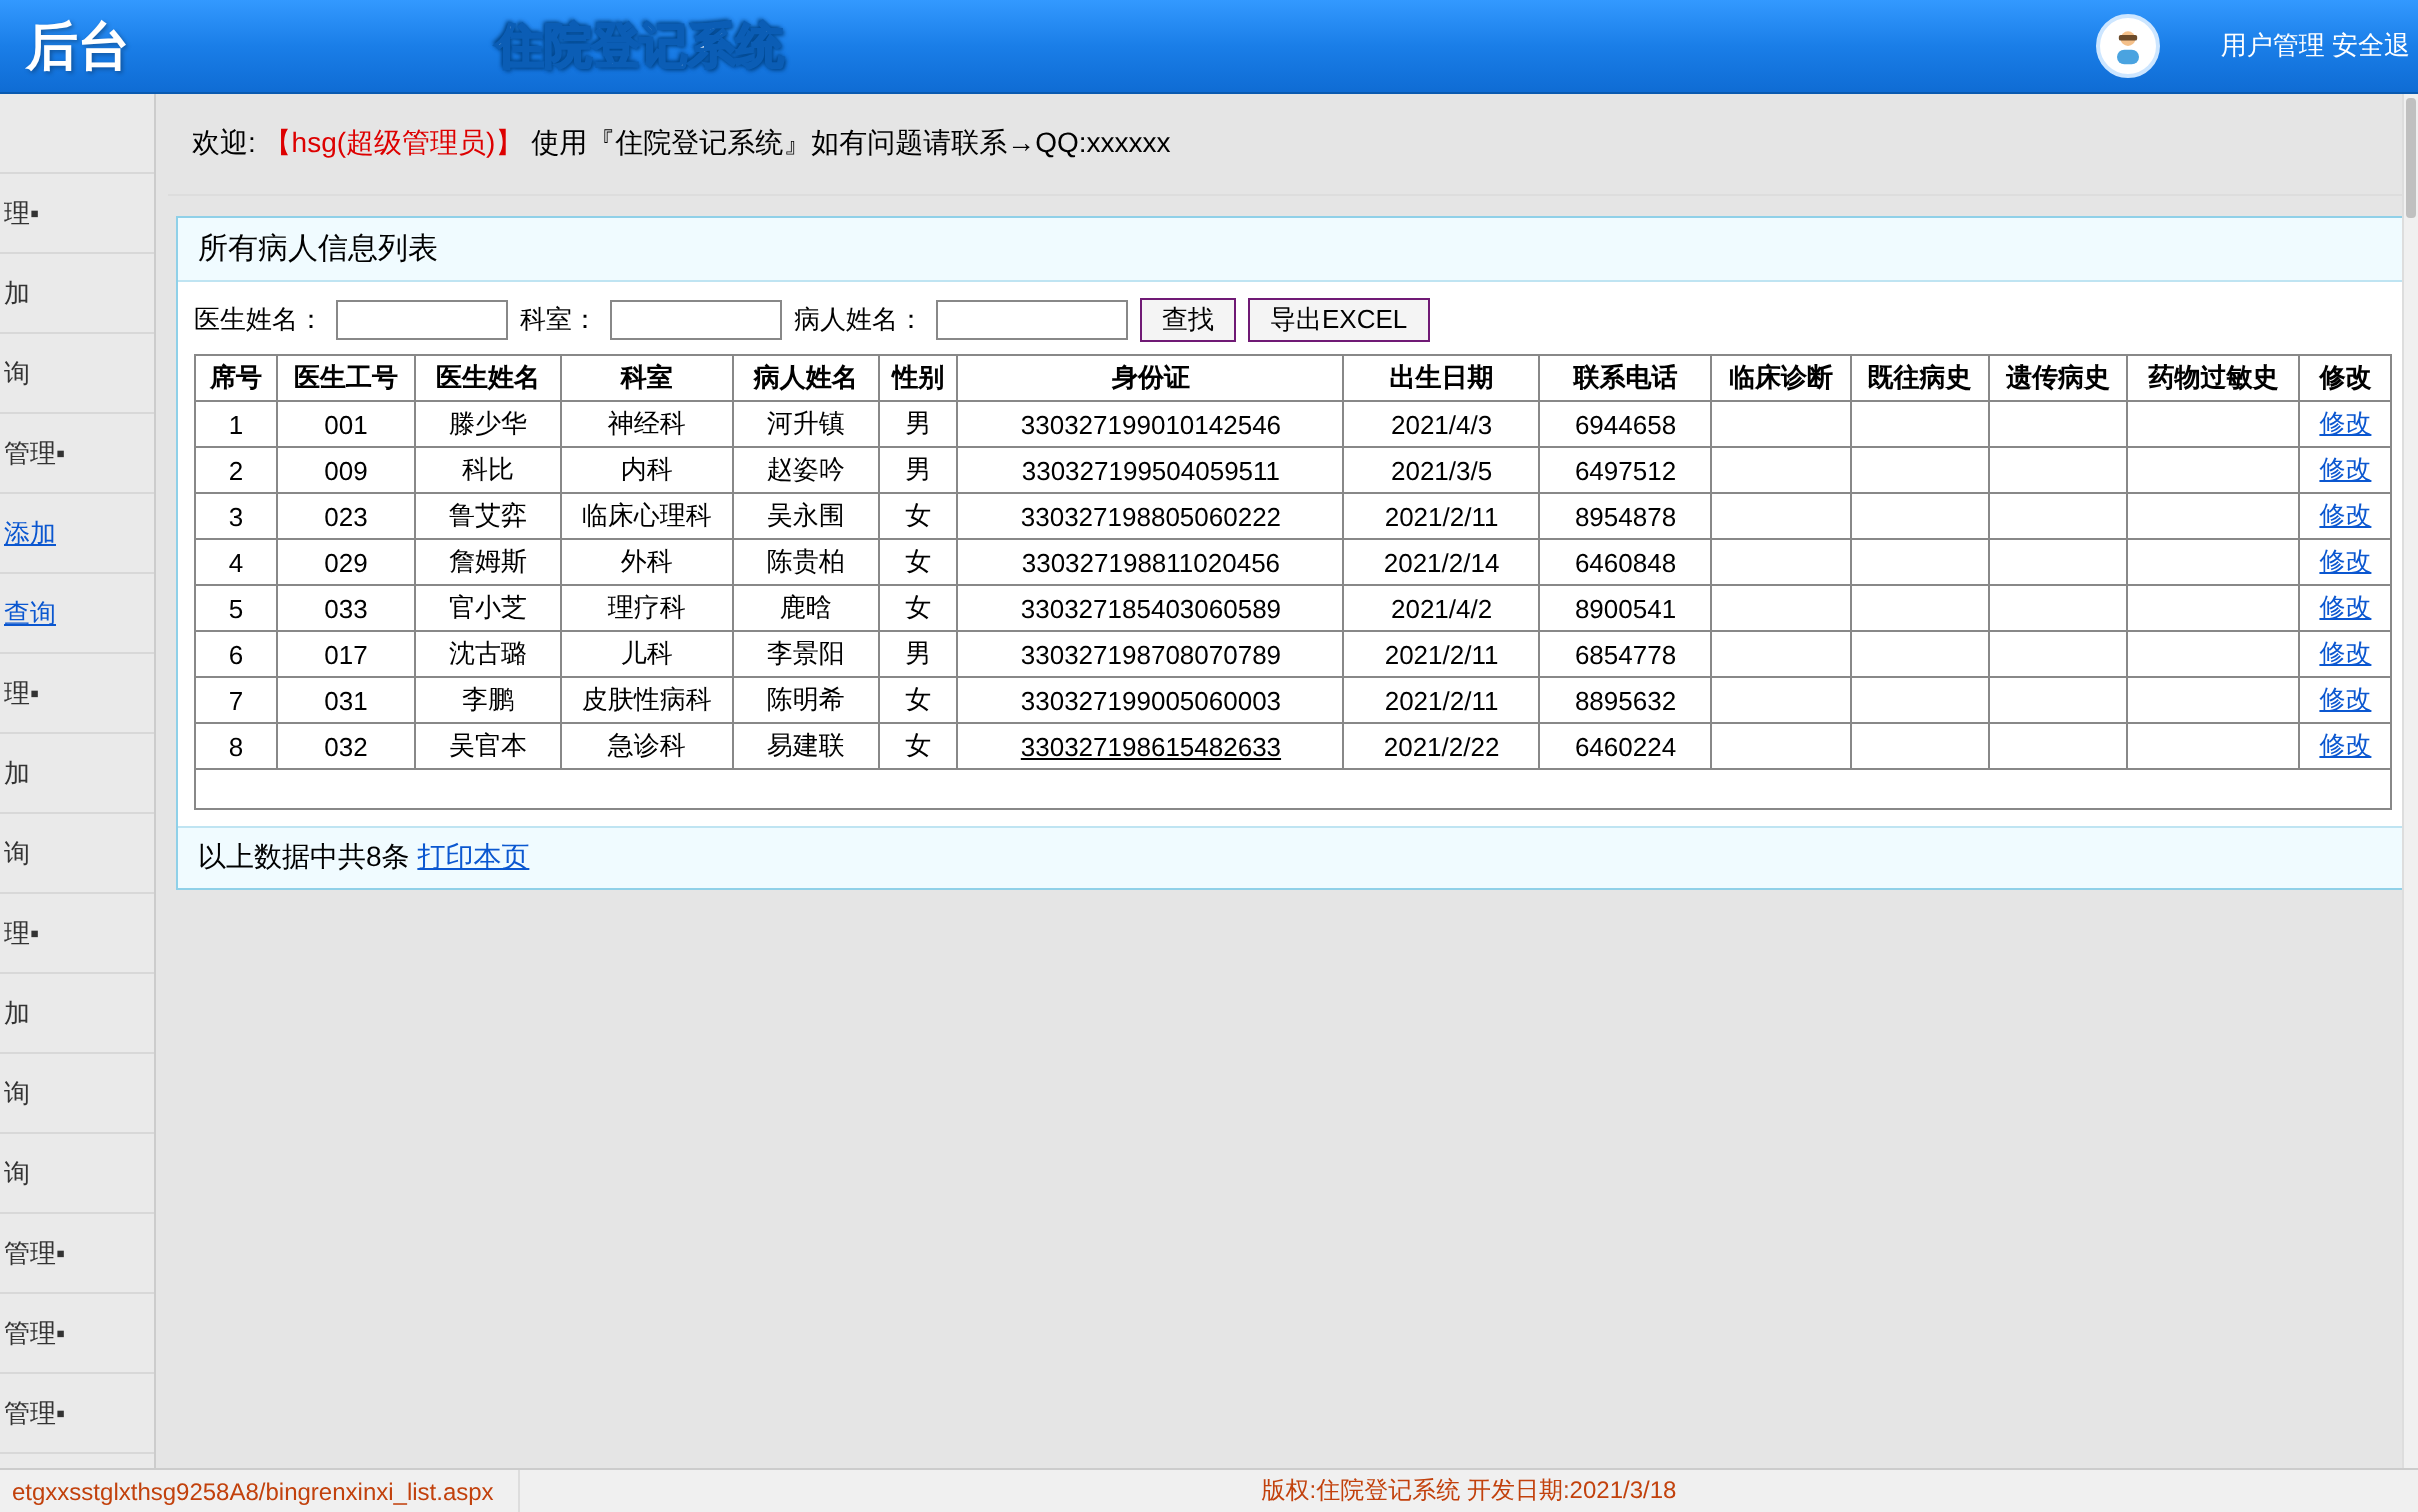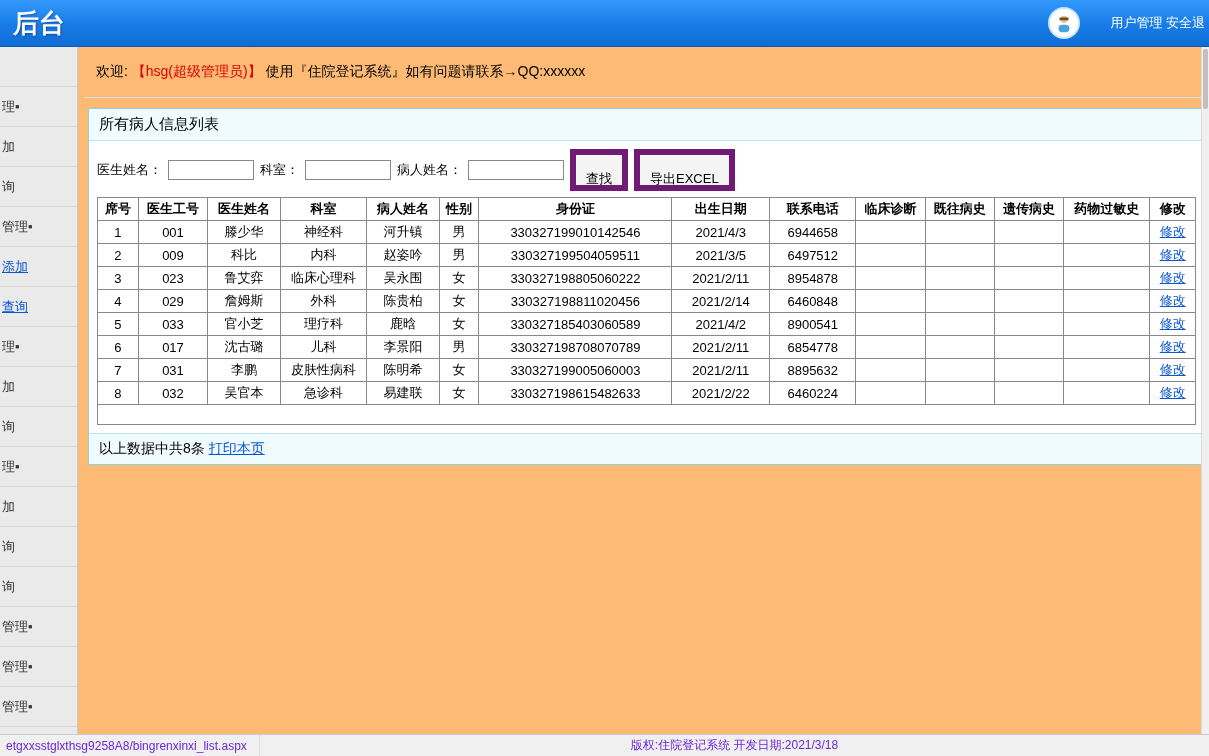--- a/index.html
+++ b/index.html
@@ -42,21 +42,21 @@
 }
 .side-item {
   height: 40px; display: flex; align-items: center;
   padding-left: 2px; font-size: 13px; color: #333;
   border-bottom: 1px solid #d8d8d8;
   cursor: pointer;
   white-space: nowrap; overflow: hidden;
 }
 .side-item.link { color: #0b57d0; text-decoration: underline; }
 
-.main { flex: 1; overflow: auto; background: #fdba74; position: relative; }
+.main { flex: 1; overflow: auto; background: #e5e5e5; position: relative; }
 .main-inner { padding: 6px 0 0 6px; }
 .welcome { padding: 10px 12px; font-size: 14px; }
 .welcome .red { color: #d00; }
 .divider { height: 1px; background: #ddd; margin: 6px 0 10px 0; }
 
 .panel {
   border: 1px solid #8fd0e8; margin: 0 4px 8px 4px;
 }
 .panel-head {
   background: #f0fbff; padding: 6px 10px; font-size: 15px;
@@ -65,55 +65,56 @@
 .panel-body { padding: 8px 8px; background: #fff; }
 .filter-row { display: flex; align-items: center; gap: 6px; margin-bottom: 6px; flex-wrap: wrap; }
 .filter-row label { font-size: 13px; }
 .filter-row input[type=text] {
   height: 20px; border: 1px solid #888; padding: 0 2px; font-size: 13px;
   width: 86px;
 }
 .filter-row input.w2 { width: 86px; }
 .filter-row input.w3 { width: 96px; }
 .btn {
-  height: 22px; padding: 15px 10px; font-size: 13px;
-  background: #f4f4f4; border: 6px solid #701a75; cursor: pointer;
+  height: 22px; padding: 0 10px; font-size: 13px;
+  background: #f4f4f4; border: 1px solid #701a75; cursor: pointer;
 }
 
 table.data {
   border-collapse: collapse; width: 100%; font-size: 13px;
 }
 table.data th, table.data td {
   border: 1px solid #888; padding: 2px 4px; text-align: center;
   white-space: nowrap; height: 20px;
 }
 table.data th { background: #fff; font-weight: bold; }
 table.data td.linkcell a { color: #0b57d0; text-decoration: underline; cursor: pointer; }
 
 .panel-foot {
   border-top: 1px solid #bfe4f2; background: #f0fbff;
   padding: 6px 10px; font-size: 14px;
 }
 .panel-foot a { color: #0b57d0; text-decoration: underline; }
 
 .statusbar {
   height: 22px; background: #f0f0f0; border-top: 1px solid #ccc;
-  display: flex; align-items: center; font-size: 12px; color: #6d28d9;
+  display: flex; align-items: center; font-size: 12px; color: #c2410c;
 }
 .statusbar .url { padding: 0 6px; width: 260px; overflow: hidden; text-overflow: ellipsis; white-space: nowrap; border-right:1px solid #ddd; height:100%; display:flex; align-items:center; }
 .statusbar .center { flex: 1; text-align: center; }
 
 .vscroll-hint { position:absolute; right:0; top:0; bottom:0; width:8px; background:#f0f0f0; border-left:1px solid #ddd; }
 .vscroll-hint .thumb { position:absolute; left:1px; right:1px; top:2px; height:60px; background:#c0c0c0; border-radius:2px; }
 </style>
 </head>
 <body>
 
 <div class="topbar">
   <div class="backend">后台</div>
+  <div class="title">住院登记系统</div>
   <div class="spacer"></div>
   <div class="avatar">
     <svg viewBox="0 0 24 24">
         <circle cx="12" cy="8" r="4" fill="#f4c08a"></circle>
         <rect x="6" y="14" width="12" height="8" rx="4" fill="#4aa3e0"></rect>
         <rect x="7" y="6" width="10" height="3" rx="1" fill="#6b4a2a"></rect>
       </svg>
   </div>
   <div class="right-links">
     <span>用户管理</span>
@@ -300,21 +301,21 @@
                   <td style="min-width: 76px;"></td>
                   <td class="linkcell" style="min-width: 40px;"><a>修改</a></td>
                 </tr>
                 <tr>
                   <td style="min-width: 36px;">8</td>
                   <td style="min-width: 60px;">032</td>
                   <td style="min-width: 64px;">吴官本</td>
                   <td style="min-width: 76px;">急诊科</td>
                   <td style="min-width: 64px;">易建联</td>
                   <td style="min-width: 32px;">女</td>
-                  <td style="min-width: 170px;">330327198615482633</td>
+                  <td style="min-width: 170px; text-decoration: underline;">330327198615482633</td>
                   <td style="min-width: 86px;">2021/2/22</td>
                   <td style="min-width: 76px;">6460224</td>
                   <td style="min-width: 60px;"></td>
                   <td style="min-width: 60px;"></td>
                   <td style="min-width: 60px;"></td>
                   <td style="min-width: 76px;"></td>
                   <td class="linkcell" style="min-width: 40px;"><a>修改</a></td>
                 </tr>
                 <tr>
                   <td colspan="14">&nbsp;</td>

